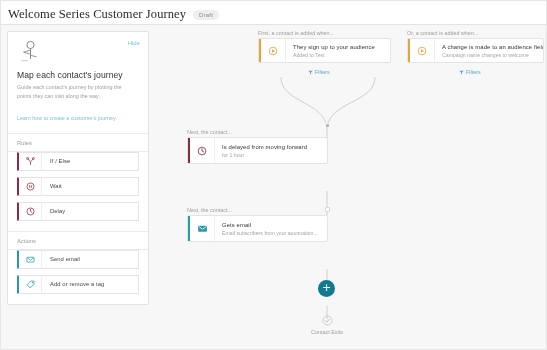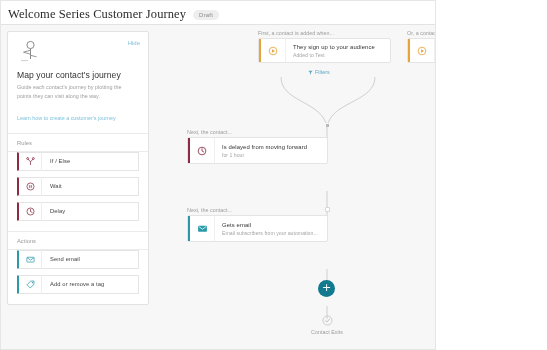--- a/index.html
+++ b/index.html
@@ -9,21 +9,21 @@
   }
   body {
     width: 547px;
     height: 350px;
     font-family: "Liberation Sans", sans-serif;
     color: #3a3a3a;
     overflow: hidden;
     position: relative;
   }
   .app {
-    width: 436px;
+    width: 547px;
     height: 350px;
     position: relative;
     background: #ffffff;
     border: 1px solid #e6e6e6;
     box-sizing: border-box;
     overflow: hidden;
   }
 
   
   .header {
@@ -302,21 +302,21 @@
 
       <div class="promo">
         <div class="hide-link">Hide</div>
         <svg class="promo-icon" viewBox="0 0 26 22">
           <circle cx="13.5" cy="5" r="3.6" fill="none" stroke="#8a8a8a" stroke-width="1"></circle>
           <path d="M13.5 8.6 L13.5 19" stroke="#8a8a8a" stroke-width="1" fill="none"></path>
           <path d="M6.5 12.2 L13.5 10.2 L13.5 14.2 Z" fill="none" stroke="#8a8a8a" stroke-width="0.9"></path>
           <path d="M13.5 15.3 L19.5 16.8" stroke="#8a8a8a" stroke-width="0.9" fill="none"></path>
           <path d="M4 20.6 L11 20.6" stroke="#c9c9c9" stroke-width="0.9" fill="none"></path>
         </svg>
-        <div class="promo-title">Map your contact's journey</div>
+        <div class="promo-title">Map each contact's journey</div>
         <div class="promo-desc">Guide each contact's journey by plotting the points they can visit along the way.</div>
         <div class="promo-learn">Learn how to create a customer's journey</div>
       </div>
 
       <div class="section-divider"></div>
       <div class="section-label">Rules</div>
       <div class="section-divider"></div>
 
       <div class="palette-list">
         <div class="palette-item">

